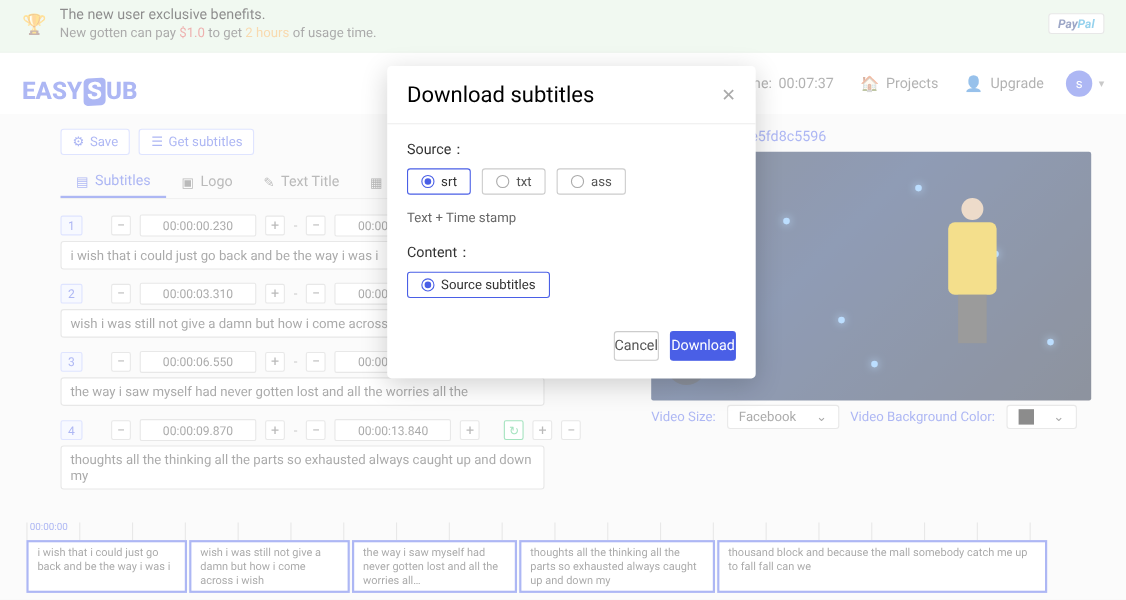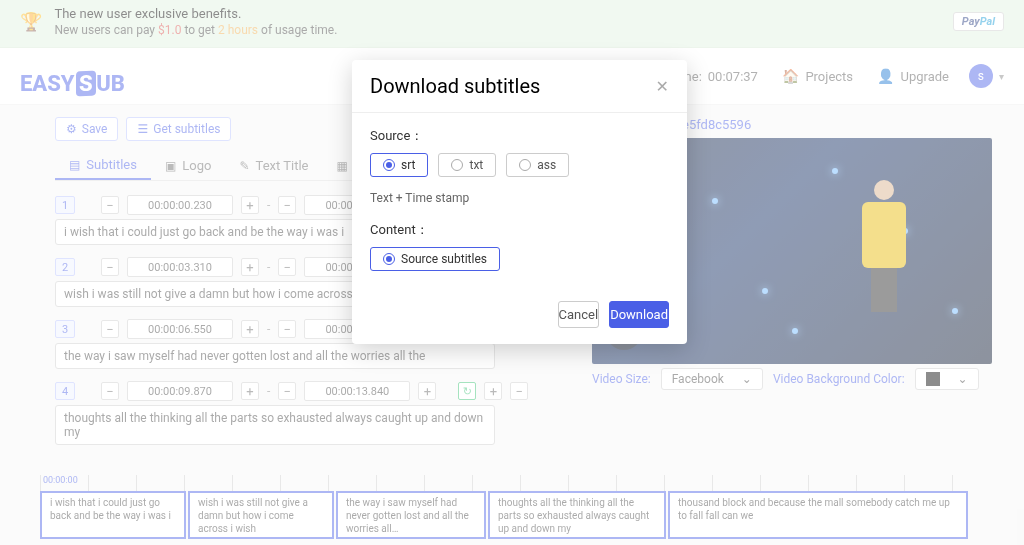--- a/index.html
+++ b/index.html
@@ -58,21 +58,21 @@
   .p-legs{width:26px;height:44px;background:#222;margin:0 auto;}
   .play{position:absolute;left:14px;bottom:14px;width:36px;height:36px;border-radius:50%;background:rgba(0,0,0,.55);display:flex;align-items:center;justify-content:center;}
   .play::after{content:"";border-left:12px solid #fff;border-top:7px solid transparent;border-bottom:7px solid transparent;margin-left:3px;}
   
   .vid-opts{display:flex;align-items:center;gap:10px;margin-top:4px;font-size:12px;}
   .opt-label{color:#4a5fe6;}
   .opt-sel{border:1px solid #ccc;background:#fff;padding:3px 10px;border-radius:3px;color:#444;display:flex;align-items:center;gap:18px;}
   .swatch{width:14px;height:14px;background:#000;}
   
   
-  .timeline{position:absolute;left:40px;right:32px;bottom:6px;}
+  .timeline{position:absolute;left:24px;right:32px;bottom:6px;}
   .tl-scale{height:16px;display:flex;font-size:9px;color:#4a5fe6;}
   .tick{flex:none;width:48px;border-left:1px solid #ccc;padding-left:2px;color:#aaa;}
   .tick.major{color:#4a5fe6;}
   .tl-row{display:flex;gap:2px;height:48px;}
   .clip{border:2px solid #4a5fe6;background:#fff;font-size:10px;color:#444;padding:3px 8px;overflow:hidden;line-height:1.3;}
   .clip:nth-child(1){flex:0 0 146px;}
   .clip:nth-child(2){flex:0 0 146px;}
   .clip:nth-child(3){flex:0 0 150px;}
   .clip:nth-child(4){flex:0 0 178px;}
   .clip:nth-child(5){flex:0 0 300px;}
@@ -98,21 +98,21 @@
   .mbtn.primary{background:#4a5fe6;border:1px solid #4a5fe6;color:#fff;}
 </style>
 </head>
 <body>
 
 <div class="banner">
   <span class="trophy">🏆</span>
   <div class="banner-text">
     <div class="banner-title">The new user exclusive benefits.</div>
     <div class="banner-sub">
-      <span>New users can pay </span><span class="accent1">$1.0</span><span> to get </span><span class="accent2">2 hours</span><span> of usage time.</span>
+      <span>New gotten can pay </span><span class="accent1">$1.0</span><span> to get </span><span class="accent2">2 hours</span><span> of usage time.</span>
     </div>
   </div>
   <div class="paypal"><span>Pay</span><span class="pp2">Pal</span></div>
 </div>
 
 <div class="header">
   <div class="logo">
     <span>EASY</span>
       <span class="s">S</span>
       <span>UB</span>

